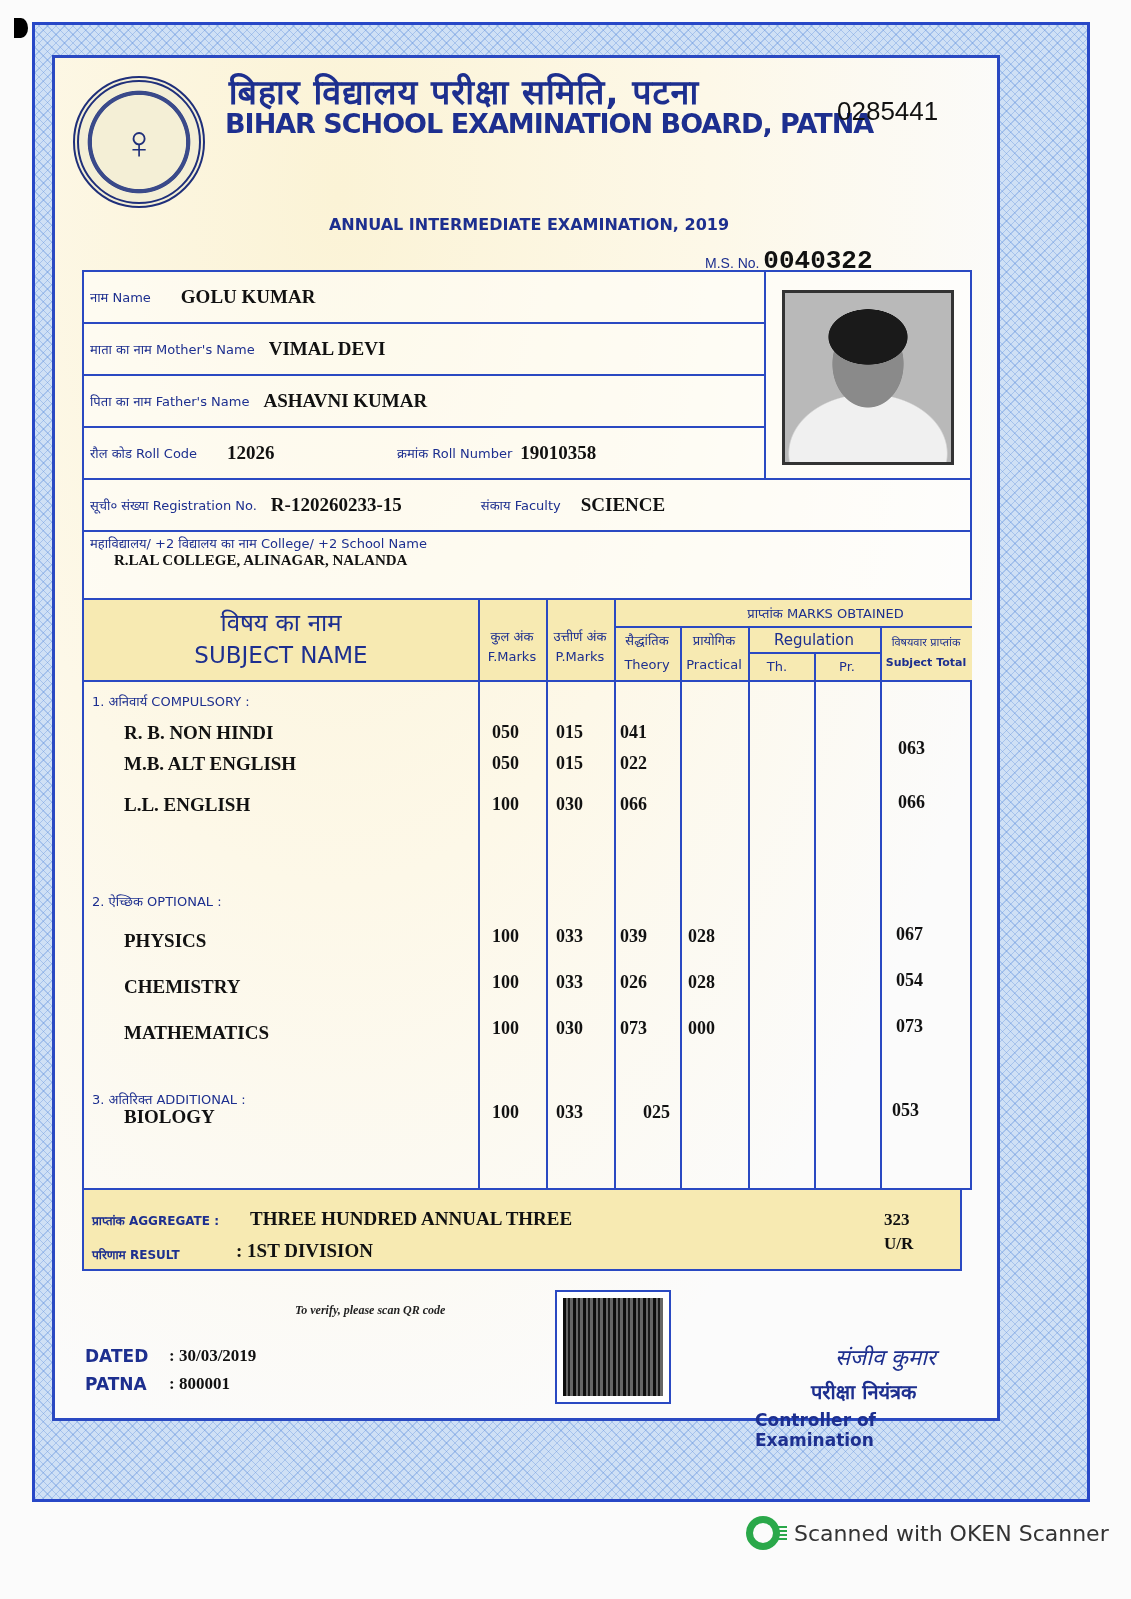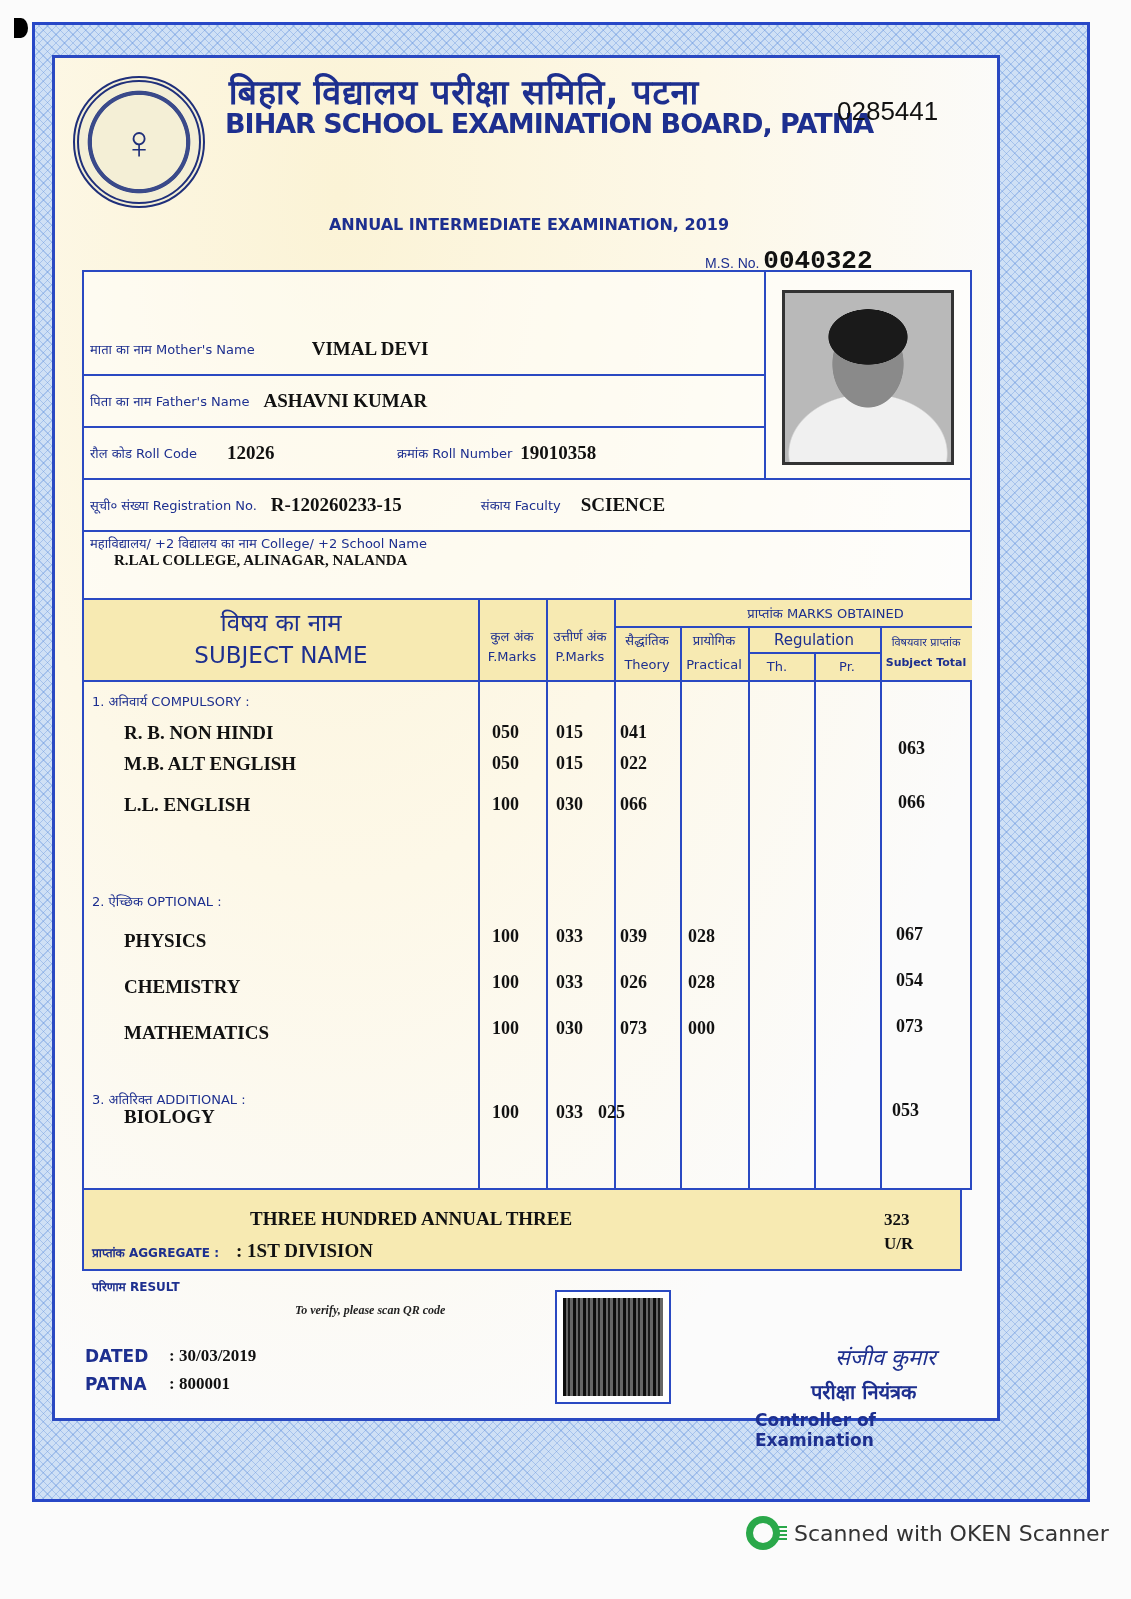--- a/index.html
+++ b/index.html
@@ -54,21 +54,21 @@
   .vline { position: absolute; top: 0; width: 2px; background: #2a49c2; }
   .hline { position: absolute; height: 2px; background: #2a49c2; }
   .htext { position: absolute; text-align: center; font-family: "DejaVu Sans", sans-serif; color: #1d2f8f; font-size: 13px; line-height: 18px; }
   .subj-hi { font-size: 24px; line-height: 30px; }
   .subj-en { font-size: 23px; line-height: 30px; }
   .sect { position: absolute; left: 8px; font-family: "DejaVu Sans", sans-serif; font-size: 13px; color: #1d2f8f; }
   .cell { position: absolute; font-family: "Liberation Serif", serif; font-weight: bold; font-size: 18px; color: #111; }
   .subj { left: 40px; font-size: 19px; }
 
   .agg { position: absolute; left: 27px; top: 1130px; width: 880px; height: 83px; border: 2px solid #2a49c2; background: #f7eab2; }
-  .agg .lbl2 { position: absolute; left: 8px; font-family: "DejaVu Sans", sans-serif; font-size: 12px; color: #1d2f8f; font-weight: bold; margin-top: 32px; }
+  .agg .lbl2 { position: absolute; left: 8px; font-family: "DejaVu Sans", sans-serif; font-size: 12px; color: #1d2f8f; font-weight: bold; }
   .agg .v { position: absolute; font-family: "Liberation Serif", serif; font-weight: bold; font-size: 19px; color: #111; }
 
   .verify { position: absolute; left: 240px; top: 1245px; font-family: "Liberation Serif", serif; font-style: italic; font-weight: bold; font-size: 12px; color: #222; }
   .qr { position: absolute; left: 500px; top: 1232px; width: 116px; height: 114px; border: 2px solid #2a49c2; padding: 6px; background: #fff; }
   .qr-inner { width: 100%; height: 100%;
     background:
       repeating-linear-gradient(90deg, #222 0 3px, transparent 3px 5px, #444 5px 7px, transparent 7px 10px),
       repeating-linear-gradient(0deg, rgba(255,255,255,0.7) 0 2px, transparent 2px 5px, rgba(255,255,255,0.5) 5px 7px, transparent 7px 9px),
       #666; background-blend-mode: multiply; }
   .dated { position: absolute; left: 30px; font-family: "DejaVu Sans", sans-serif; font-weight: bold; font-size: 17px; color: #1d2f8f; }
@@ -96,21 +96,25 @@
   <div class="hi-title">बिहार विद्यालय परीक्षा समिति, पटना</div>
   <div class="en-title">BIHAR SCHOOL EXAMINATION BOARD, PATNA</div>
   <div class="serial">0285441</div>
   <div class="exam-en">ANNUAL INTERMEDIATE EXAMINATION, 2019</div>
   <div class="msno">
     <span>M.S. No.</span>
     <b>0040322</b>
   </div>
 
   <div class="details">
-    <div class="drow" style="top:52px;width:680px;gap:43px;">
+    <div class="drow" style="top:0;width:680px;">
+      <span class="lbl">नाम Name</span>
+      <span class="val" style="margin-left:30px">GOLU KUMAR</span>
+    </div>
+    <div class="drow" style="top:52px;width:680px;">
       <span class="lbl">माता का नाम Mother's Name</span>
       <span class="val">VIMAL DEVI</span>
     </div>
     <div class="drow" style="top:104px;width:680px;">
       <span class="lbl">पिता का नाम Father's Name</span>
       <span class="val">ASHAVNI KUMAR</span>
     </div>
     <div class="drow" style="top:156px;width:680px;">
       <span class="lbl">रौल कोड Roll Code</span>
       <span class="val" style="margin-left:30px;width:170px">12026</span>
@@ -207,21 +211,21 @@
       <div class="cell" style="left:408px;top:418px">100</div>
       <div class="cell" style="left:472px;top:418px">030</div>
       <div class="cell" style="left:536px;top:418px">073</div>
       <div class="cell" style="left:604px;top:418px">000</div>
       <div class="cell" style="left:812px;top:416px">073</div>
     </div>
     <div>
       <div class="cell subj" style="top:506px">BIOLOGY</div>
       <div class="cell" style="left:408px;top:502px">100</div>
       <div class="cell" style="left:472px;top:502px">033</div>
-      <div class="cell" style="left:514px;top:502px">025</div>
+      <div class="cell" style="left:559px;top:502px">025</div>
       <div class="cell" style="left:808px;top:500px">053</div>
     </div>
   </div>
 
   <div class="agg">
     <div class="lbl2" style="top:22px">प्राप्तांक AGGREGATE :</div>
     <div class="v" style="left:166px;top:18px">THREE HUNDRED ANNUAL THREE</div>
     <div class="v" style="left:800px;top:20px;font-size:17px">323</div>
     <div class="lbl2" style="top:56px">परिणाम RESULT</div>
     <div class="v" style="left:152px;top:50px">: 1ST DIVISION</div>

